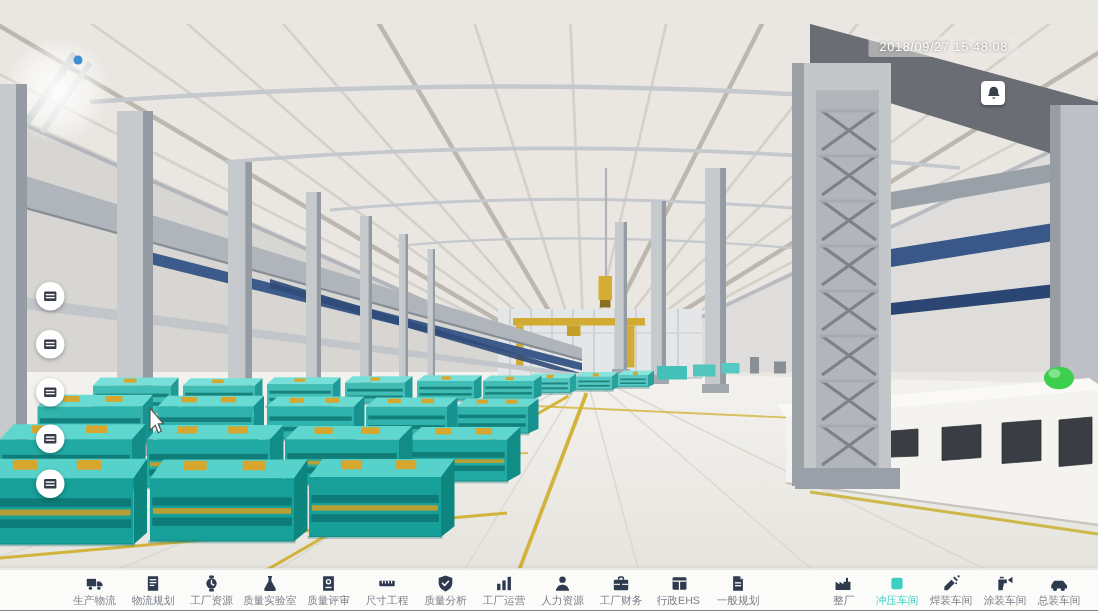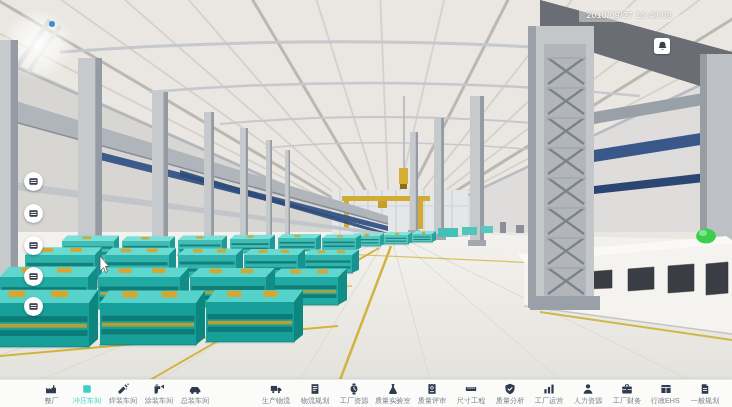--- a/index.html
+++ b/index.html
@@ -1,18 +1,18 @@
 <!DOCTYPE html>
 <html style="--accent: #3ECFC4;"><head>
 <meta charset="utf-8">
 <style>
   html,body{margin:0;padding:0;background:#1b1b1b;}
   #app{position:relative;width:732px;height:407px;overflow:hidden;
        font-family:"Liberation Sans",sans-serif;background:#e9e7e2;}
-  #scene-wrap{position:absolute;left:0;top:0;width:684px;height:380px;}
+  #scene-wrap{position:absolute;left:0;top:16px;width:684px;height:380px;}
   svg#scene{display:block;}
   #timestamp-chip{position:absolute;top:8px;right:5px;background:rgba(238,236,231,.5);
        color:#fff;font-size:8.5px;letter-spacing:.4px;padding:2px 7px;border-radius:1px;
        text-shadow:0 0 2px rgba(110,110,110,.95);}
   #bell-btn{position:absolute;top:38px;right:14px;width:16px;height:16px;background:#fff;
        border:none;border-radius:3px;box-shadow:0 1px 2px rgba(0,0,0,.3);display:flex;
        align-items:center;justify-content:center;padding:0;color:#3a4048;cursor:pointer;}
   .marker-btn{position:absolute;left:24px;width:19px;height:19px;border-radius:50%;background:#fff;
        border:none;box-shadow:0 1px 3px rgba(0,0,0,.3);display:flex;align-items:center;
        justify-content:center;padding:0;color:#343b46;cursor:pointer;}
@@ -457,70 +457,20 @@
             <g fill="#fff">
               <rect x="3.2" y="5" width="7.6" height="1.2"></rect>
               <rect x="3.2" y="7.6" width="7.6" height="1.2"></rect>
             </g>
           </svg>
         </button>
       </div>
   </div>
 
   <div id="toolbar">
-    <div id="left-group">
-        <div class="tb-item">
-          <span class="tb-icon">
-            <svg width="12" height="12" viewBox="0 0 14 14" fill="currentColor">
-              <path d="M1.2 12V5.6l3.1 2V5.6l3.1 2V5.6h5.4V12z"></path>
-              <rect x="9.3" y="2.6" width="1.6" height="3.4"></rect>
-            </svg>
-          </span>
-          <span class="tb-label">整厂</span>
-        </div>
-        <div class="tb-item active">
-          <span class="tb-icon">
-            <svg width="12" height="12" viewBox="0 0 14 14" fill="currentColor">
-              <rect x="2.6" y="2.6" width="8.8" height="8.8" rx="1.6"></rect>
-            </svg>
-          </span>
-          <span class="tb-label">冲压车间</span>
-        </div>
-        <div class="tb-item">
-          <span class="tb-icon">
-            <svg width="12" height="12" viewBox="0 0 14 14" fill="currentColor">
-              <path d="M1.8 9.6 7.3 4l2.6 2.6-5.5 5.6H1.8z"></path>
-              <path d="M8.6 2.6l2.7 2.7 1.1-1.1L9.7 1.5z"></path>
-              <circle cx="12.9" cy="1.4" r=".9"></circle>
-              <circle cx="11" cy="6.8" r=".7"></circle>
-            </svg>
-          </span>
-          <span class="tb-label">焊装车间</span>
-        </div>
-        <div class="tb-item">
-          <span class="tb-icon">
-            <svg width="12" height="12" viewBox="0 0 14 14" fill="currentColor">
-              <path d="M1.8 3.8h6.6v3.1H6.2l-1.1 5.3H1.8z"></path>
-              <path d="M9.2 4.2 12.8 1.8v5z"></path>
-              <rect x="3" y="1.8" width="3" height="1.2"></rect>
-            </svg>
-          </span>
-          <span class="tb-label">涂装车间</span>
-        </div>
-        <div class="tb-item">
-          <span class="tb-icon">
-            <svg width="12" height="12" viewBox="0 0 14 14" fill="currentColor">
-              <path d="M1 8.2l2.3-3.4h6.9L12.6 8l.6.2v2.6H1z"></path>
-              <circle cx="3.9" cy="11.4" r="1.5"></circle>
-              <circle cx="10" cy="11.4" r="1.5"></circle>
-            </svg>
-          </span>
-          <span class="tb-label">总装车间</span>
-        </div>
-      </div>
     <div id="right-group">
         <div class="tb-item">
           <span class="tb-icon">
             <svg width="12" height="12" viewBox="0 0 14 14" fill="currentColor">
               <rect x="1" y="3.4" width="7.2" height="5.8"></rect>
               <path d="M8.8 5.4h2.6l1.8 2V9.2H8.8z"></path>
               <circle cx="3.8" cy="10.6" r="1.3"></circle>
               <circle cx="10.4" cy="10.6" r="1.3"></circle>
             </svg>
           </span>
@@ -633,14 +583,64 @@
               <path d="M8.6 1.4v2.2h2.2z" fill="#fff" opacity=".7"></path>
               <g fill="#fff">
                 <rect x="4.6" y="6" width="4.8" height="1"></rect>
                 <rect x="4.6" y="8.2" width="4.8" height="1"></rect>
               </g>
             </svg>
           </span>
           <span class="tb-label">一般规划</span>
         </div>
       </div>
+    <div id="left-group">
+        <div class="tb-item">
+          <span class="tb-icon">
+            <svg width="12" height="12" viewBox="0 0 14 14" fill="currentColor">
+              <path d="M1.2 12V5.6l3.1 2V5.6l3.1 2V5.6h5.4V12z"></path>
+              <rect x="9.3" y="2.6" width="1.6" height="3.4"></rect>
+            </svg>
+          </span>
+          <span class="tb-label">整厂</span>
+        </div>
+        <div class="tb-item active">
+          <span class="tb-icon">
+            <svg width="12" height="12" viewBox="0 0 14 14" fill="currentColor">
+              <rect x="2.6" y="2.6" width="8.8" height="8.8" rx="1.6"></rect>
+            </svg>
+          </span>
+          <span class="tb-label">冲压车间</span>
+        </div>
+        <div class="tb-item">
+          <span class="tb-icon">
+            <svg width="12" height="12" viewBox="0 0 14 14" fill="currentColor">
+              <path d="M1.8 9.6 7.3 4l2.6 2.6-5.5 5.6H1.8z"></path>
+              <path d="M8.6 2.6l2.7 2.7 1.1-1.1L9.7 1.5z"></path>
+              <circle cx="12.9" cy="1.4" r=".9"></circle>
+              <circle cx="11" cy="6.8" r=".7"></circle>
+            </svg>
+          </span>
+          <span class="tb-label">焊装车间</span>
+        </div>
+        <div class="tb-item">
+          <span class="tb-icon">
+            <svg width="12" height="12" viewBox="0 0 14 14" fill="currentColor">
+              <path d="M1.8 3.8h6.6v3.1H6.2l-1.1 5.3H1.8z"></path>
+              <path d="M9.2 4.2 12.8 1.8v5z"></path>
+              <rect x="3" y="1.8" width="3" height="1.2"></rect>
+            </svg>
+          </span>
+          <span class="tb-label">涂装车间</span>
+        </div>
+        <div class="tb-item">
+          <span class="tb-icon">
+            <svg width="12" height="12" viewBox="0 0 14 14" fill="currentColor">
+              <path d="M1 8.2l2.3-3.4h6.9L12.6 8l.6.2v2.6H1z"></path>
+              <circle cx="3.9" cy="11.4" r="1.5"></circle>
+              <circle cx="10" cy="11.4" r="1.5"></circle>
+            </svg>
+          </span>
+          <span class="tb-label">总装车间</span>
+        </div>
+      </div>
   </div>
 </div>
 
 </body></html>

